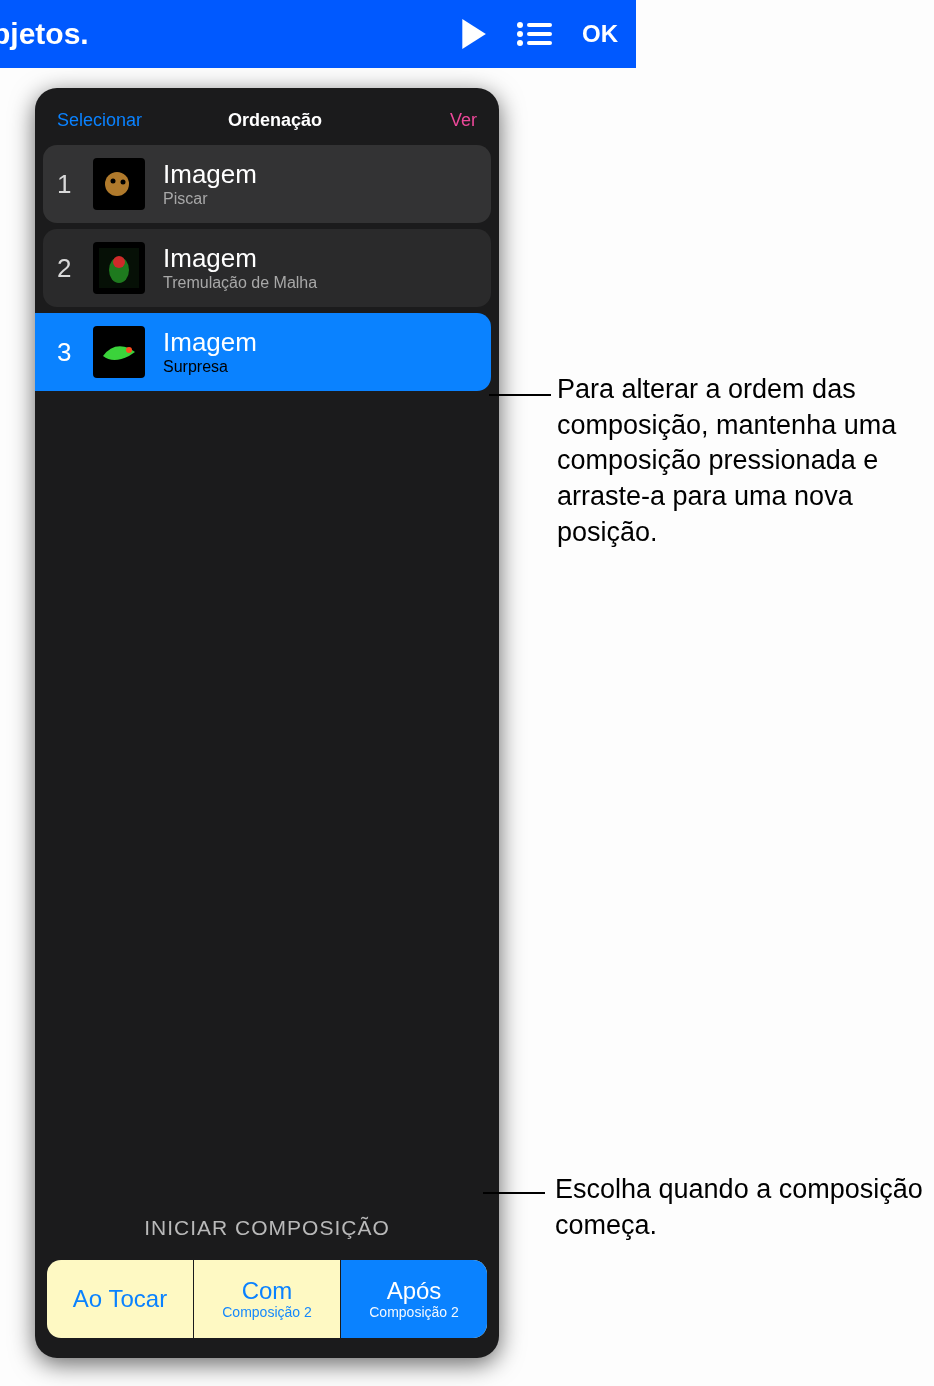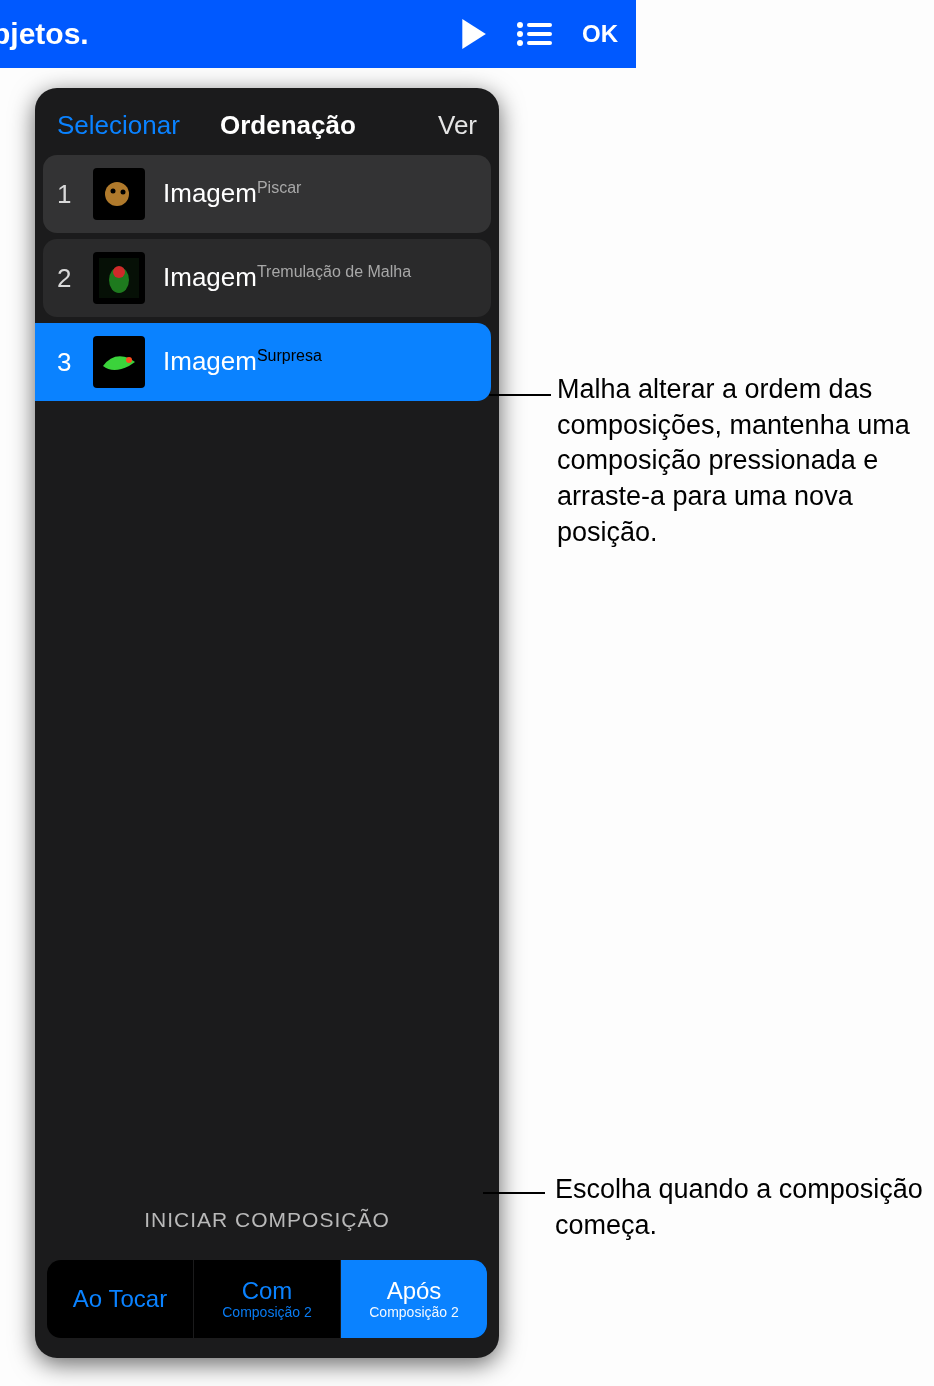--- a/index.html
+++ b/index.html
@@ -56,25 +56,25 @@
       width:0;height:0;
       border-left:14px solid transparent;
       border-right:14px solid transparent;
       border-bottom:16px solid #1b1b1c;
     }
     .pop-header {
       display: flex;
       align-items: center;
       justify-content: space-between;
       padding: 22px 22px 14px 22px;
-      font-size: 26px;
+      font-size: 18px;
     }
     .pop-header .sel { color: #0a82ff; font-weight: 400; }
     .pop-header .title { color: #fff; font-weight: 600; margin-left: -42px;}
-    .pop-header .ver { color: #e5e5e5; font-weight: 400; }
+    .pop-header .ver { color: #ec4899; font-weight: 400; }
 
     .build-list {
       padding: 0 8px;
       display: flex;
       flex-direction: column;
       gap: 6px;
     }
     .build-row {
       display: flex;
       align-items: center;
@@ -89,41 +89,41 @@
     .build-row.sel { background: #0a82ff; border-radius: 0 14px 14px 0; margin-left:-8px; padding-left:22px; }
     .build-row .idx { width: 18px; font-size: 26px; color: #d9d9d9; font-weight: 400; }
     .build-row.sel .idx { color: #fff; }
     .build-row .thumb {
       width: 52px; height: 52px;
       border-radius: 4px;
       background: #000;
       display:flex; align-items:center; justify-content:center;
     }
     .build-row .thumb svg { width: 40px; height: 40px; }
-    .build-row .txt { display:flex; flex-direction:row; line-height:1.15; }
+    .build-row .txt { display:flex; flex-direction:column; line-height:1.15; }
     .build-row .name { font-size: 26px; color: #fff; }
     .build-row .eff { font-size: 16px; color: #a8a8a8; }
     .build-row.sel .eff { color: #000000; }
 
     .bottom {
       margin-top: auto;
       padding: 10px 12px 20px 12px;
     }
     .section-label {
       text-align: center;
       font-size: 21px;
       letter-spacing: 1px;
       color: #b9b9b9;
-      margin-bottom: 28px;
+      margin-bottom: 20px;
       font-weight: 500;
     }
     .seg {
       display: flex;
       gap: 0;
-      background: #000000;
+      background: #fef9c3;
       border-radius: 14px;
       overflow: hidden;
       height: 78px;
     }
     .seg .opt {
       flex: 1 1 0;
       display:flex;
       flex-direction:column;
       align-items:center;
       justify-content:center;
@@ -273,19 +273,19 @@
         <span>Após</span>
         <span class="sub">Composição 2</span>
       </div>
     </div>
 
   </div>
 </div>
 
 <div class="lead" style="left:489px; top:394px; width:62px;"></div>
 <div class="callout" style="left:557px; top:372px;">
-  <span class="txt">Malha alterar a ordem das composições, mantenha uma composição pressionada e arraste-a para uma nova posição.</span>
+  <span class="txt">Para alterar a ordem das composição, mantenha uma composição pressionada e arraste-a para uma nova posição.</span>
 </div>
 
 <div class="lead" style="left:483px; top:1192px; width:62px;"></div>
 <div class="callout" style="left:555px; top:1172px;">
   <span class="txt">Escolha quando a composição começa.</span>
 </div>
 
 </body></html>

